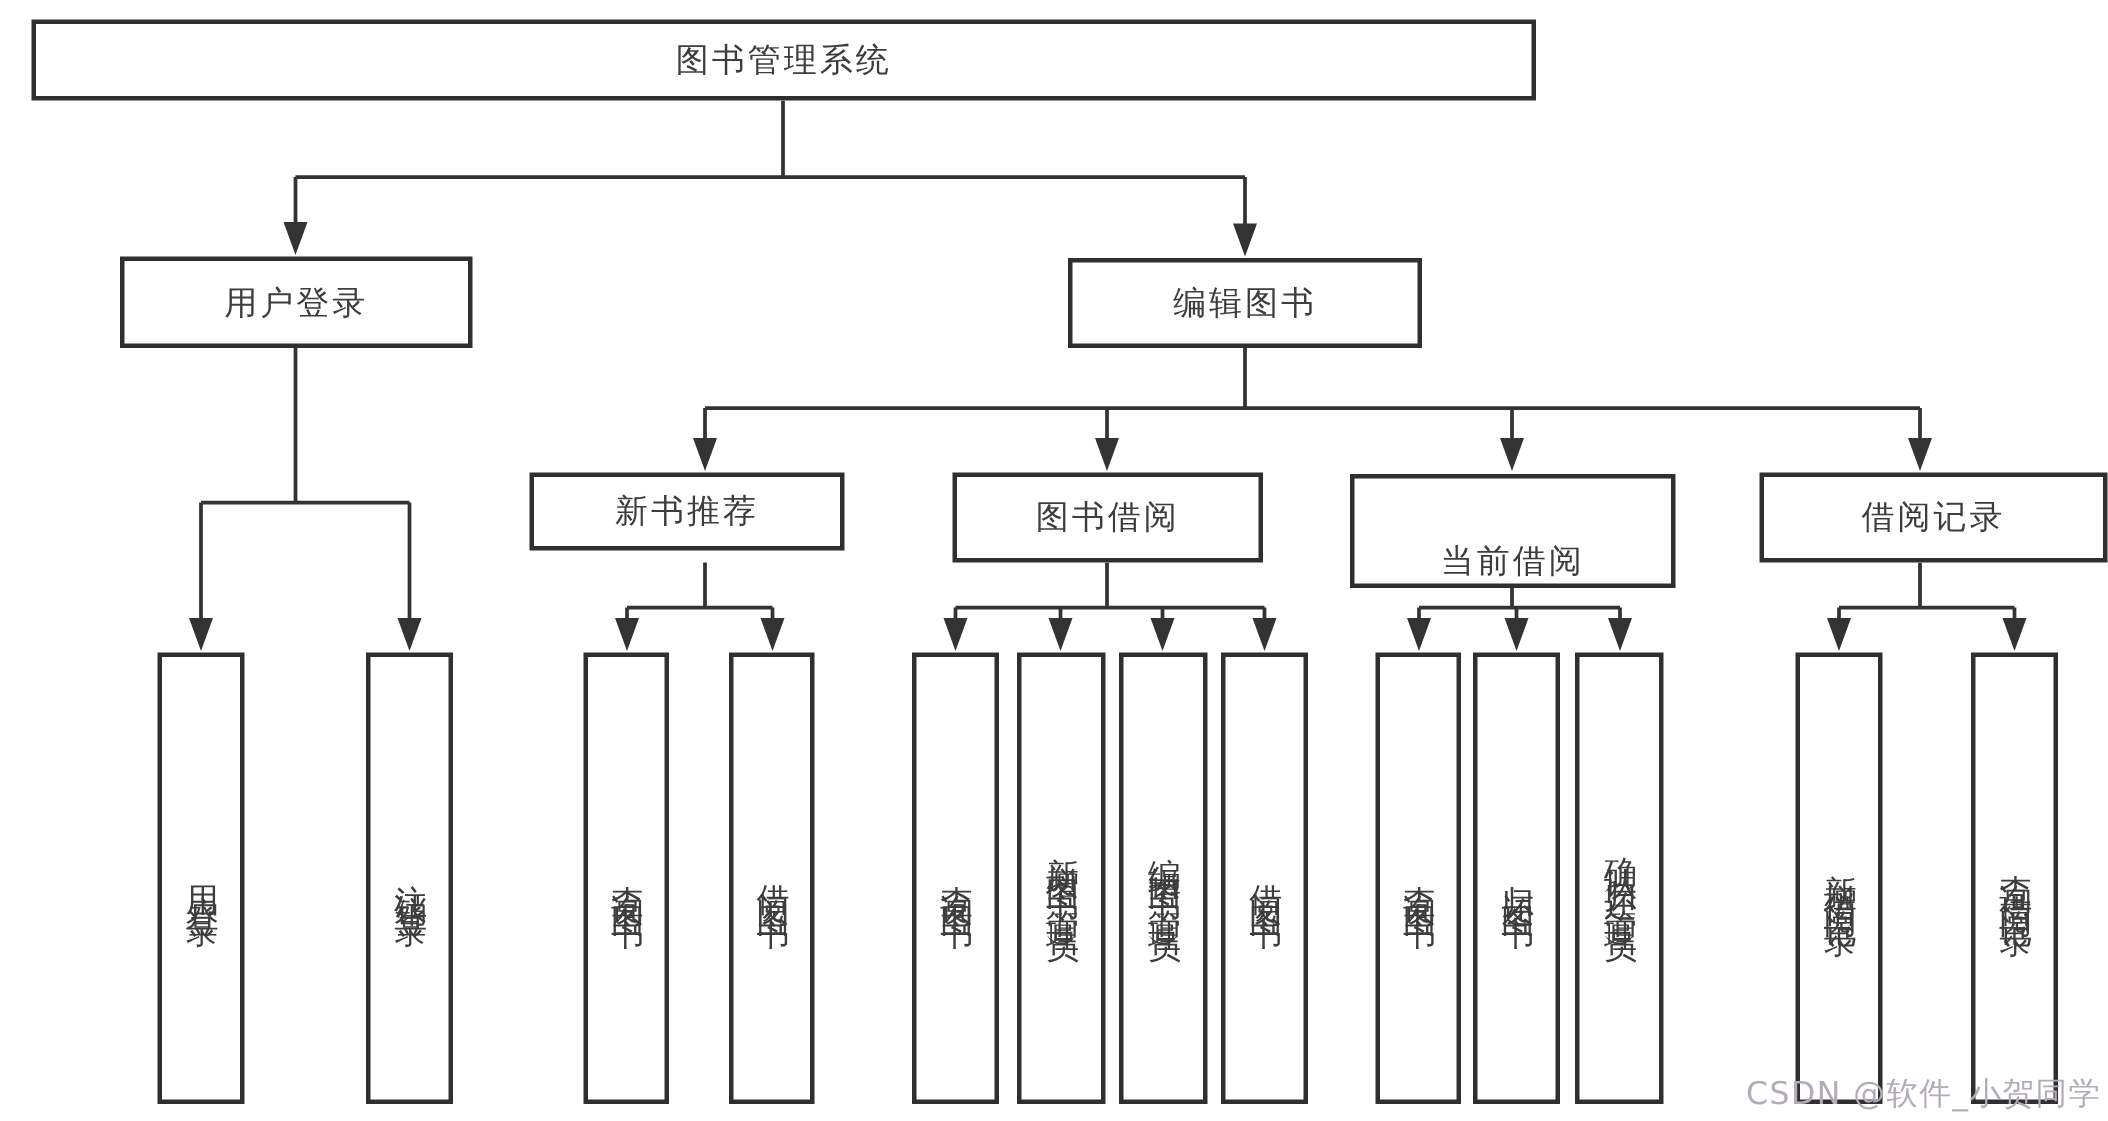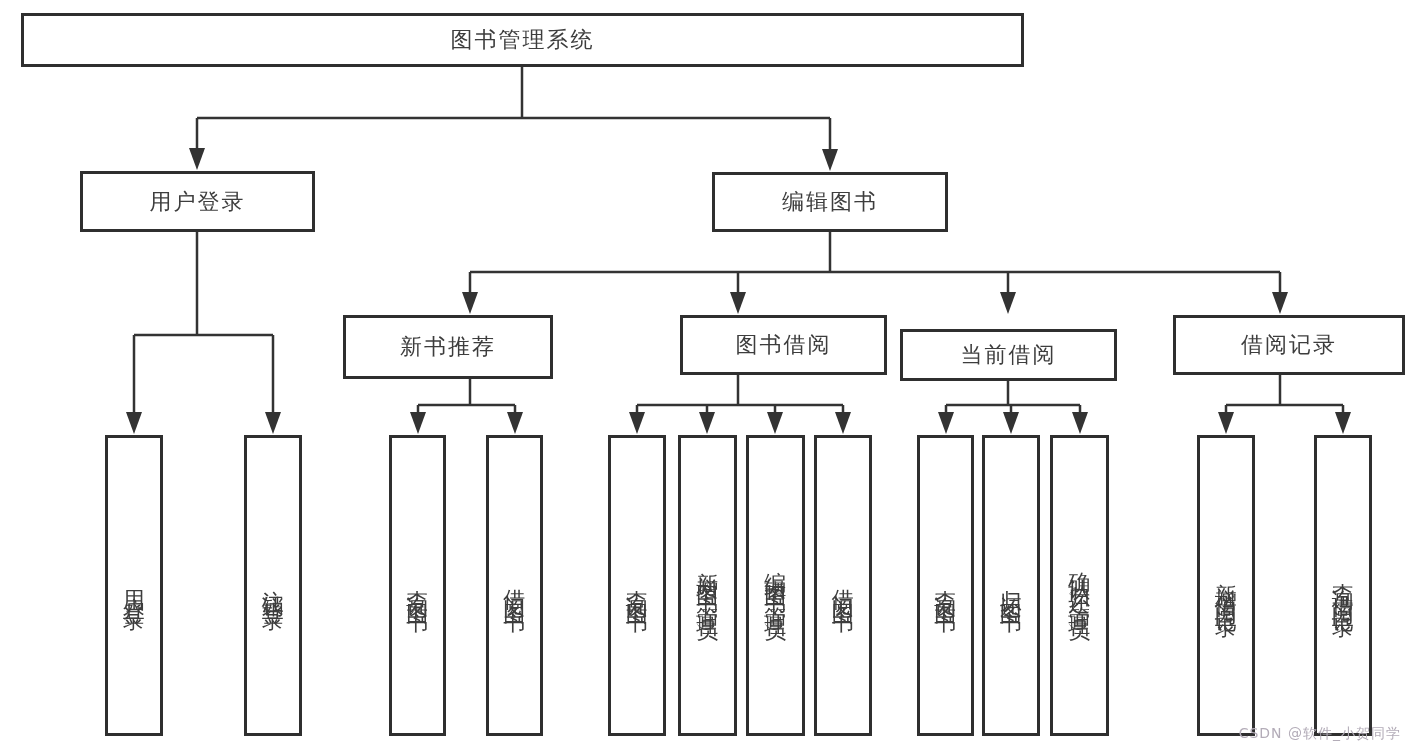--- a/index.html
+++ b/index.html
@@ -26,21 +26,21 @@
     writing-mode:vertical-rl;
     font-size:22px;
     letter-spacing:7px;
     line-height:1.25;
     white-space:nowrap;
   }
   .watermark {
     position:absolute;
     right:4px;
     bottom:4px;
-    font-size:14px;
+    font-size:21px;
     letter-spacing:1px;
     color:#b3acb8;
     z-index:2;
   }
 </style>
 </head>
 <body>
 
 <svg class="wires" width="1405" height="747">
     <g>
@@ -115,27 +115,27 @@
   <span>图书管理系统</span>
 </div>
 
 <div class="node h-node" style="left:80px; top:171px; width:235px; height:61px;">
   <span>用户登录</span>
 </div>
 <div class="node h-node" style="left:712px; top:172px; width:236px; height:60px;">
   <span>编辑图书</span>
 </div>
 
-<div class="node h-node" style="left:343px; top:315px; width:210px; height:64px;">
+<div class="node h-node" style="left:353px; top:315px; width:210px; height:52px;">
   <span>新书推荐</span>
 </div>
-<div class="node h-node" style="left:635px; top:315px; width:207px; height:60px;margin-left:45px;">
+<div class="node h-node" style="left:635px; top:315px; width:207px; height:60px;">
   <span>图书借阅</span>
 </div>
-<div class="node h-node" style="left:900px; top:329px; width:217px; height:52px;">
+<div class="node h-node" style="left:900px; top:316px; width:217px; height:76px;align-items:flex-end;">
   <span>当前借阅</span>
 </div>
 <div class="node h-node" style="left:1173px; top:315px; width:232px; height:60px;">
   <span>借阅记录</span>
 </div>
 
 <div class="node v-node" style="left:105px; top:435px; width:58px; height:301px;">
   <span>用户登录</span>
 </div>
 <div class="node v-node" style="left:244px; top:435px; width:58px; height:301px;">

